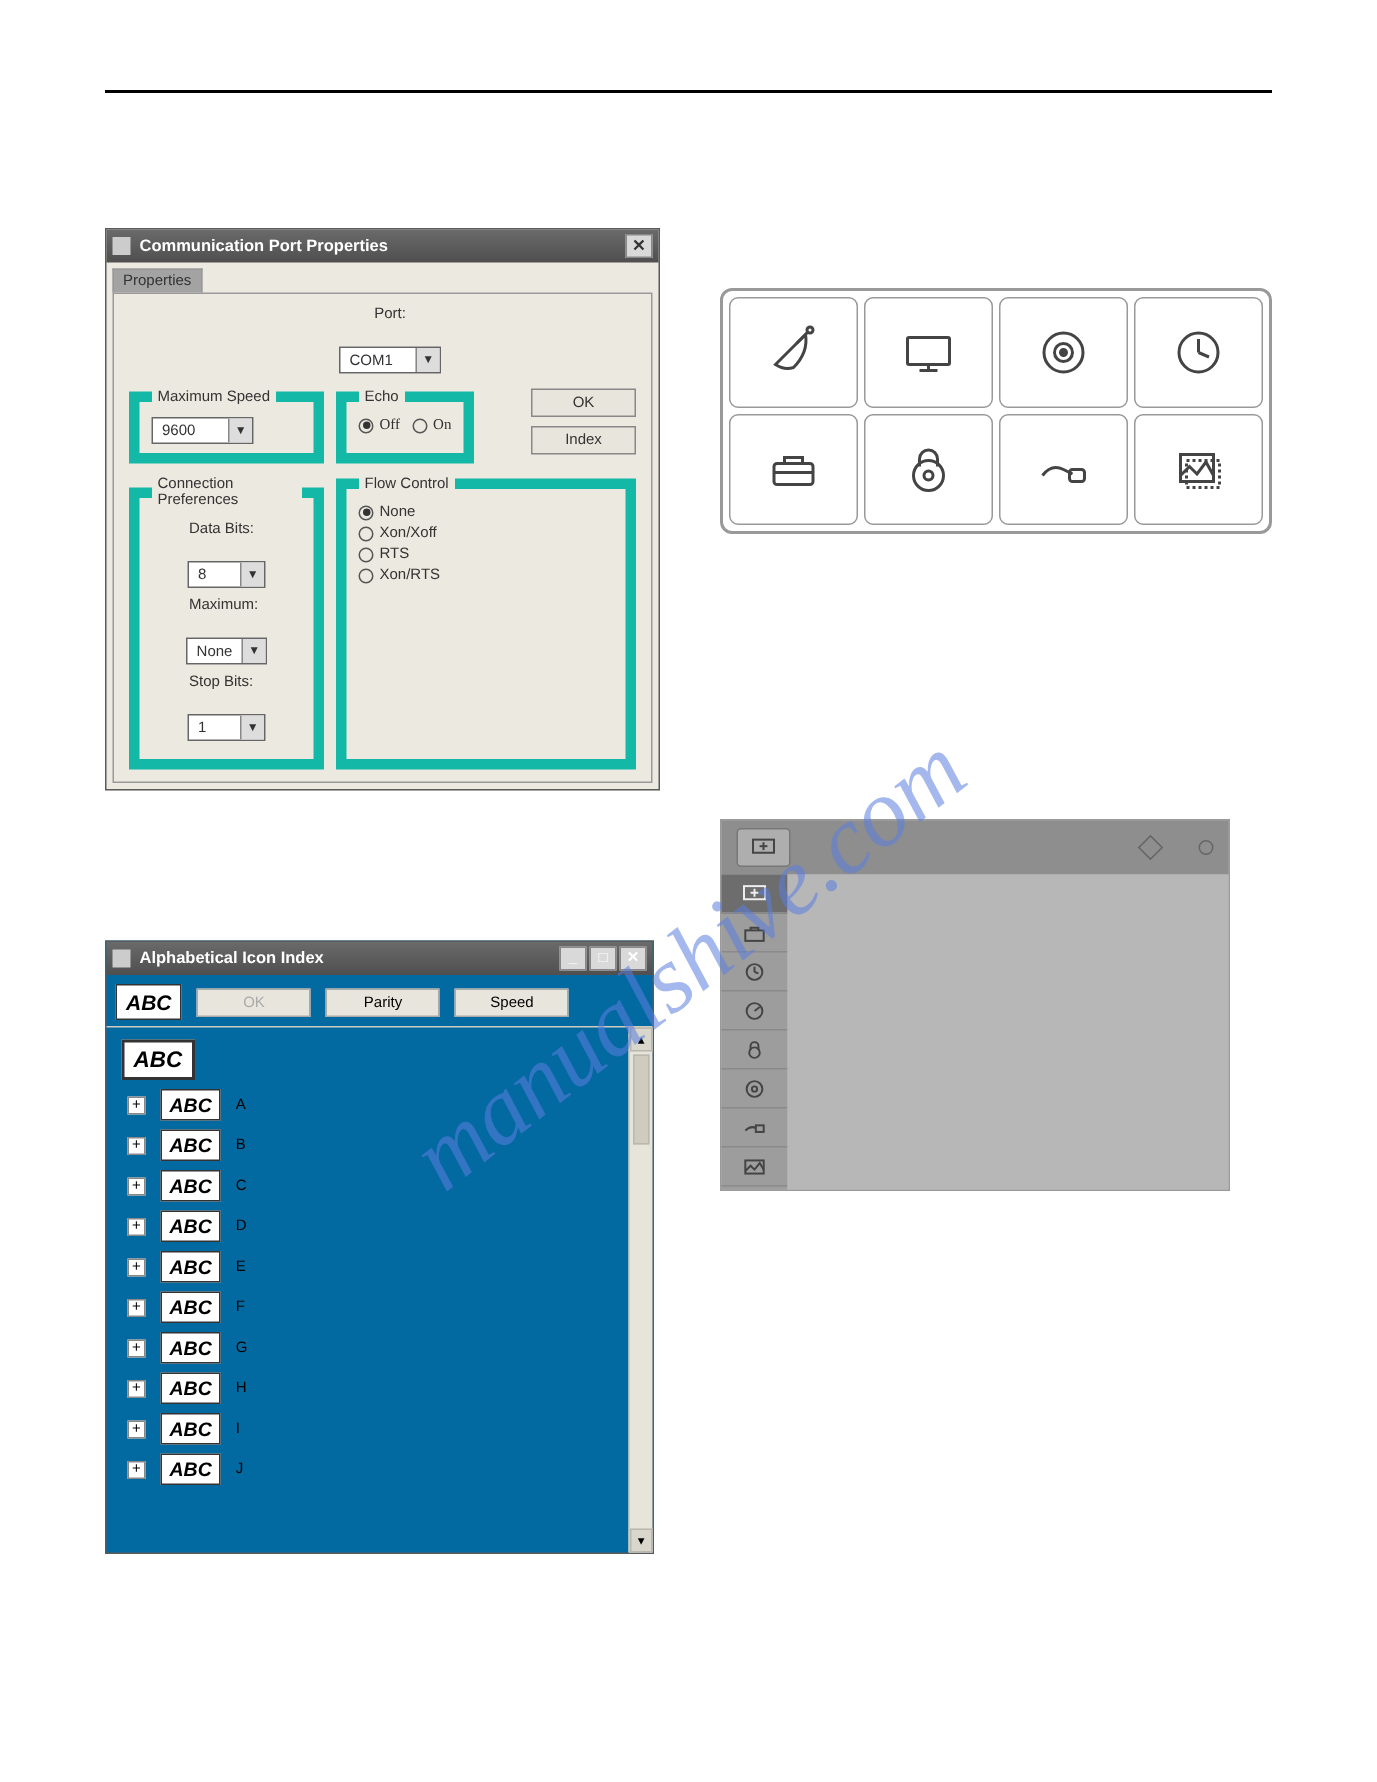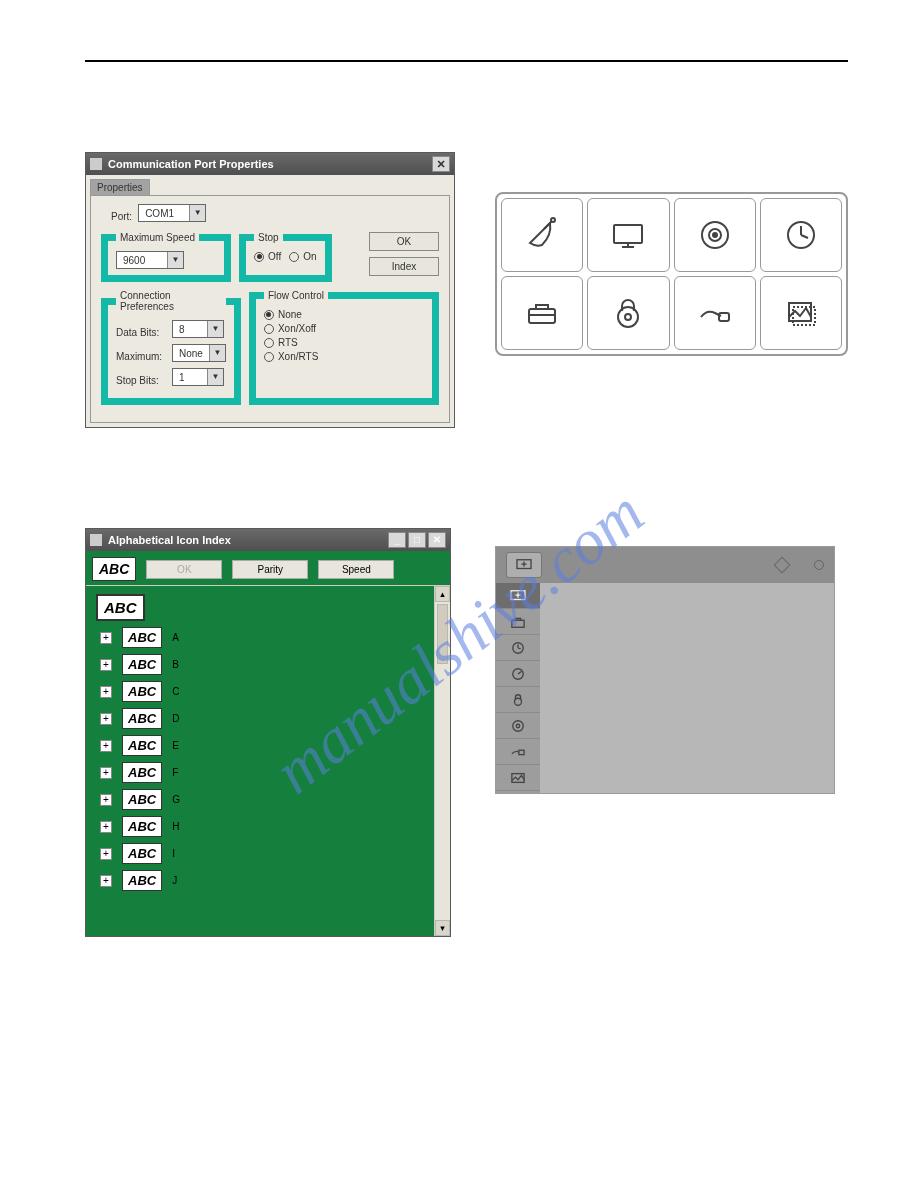--- a/index.html
+++ b/index.html
@@ -1,36 +1,36 @@
 <!DOCTYPE html>
 <html><head>
 <meta charset="utf-8">
 <style>
   * { box-sizing: border-box; margin: 0; padding: 0; }
   body { width: 918px; height: 1188px; background: #fff; font-family: Arial, sans-serif; position: relative; }
   
-  .page { padding: 60px 70px; margin-left: 15px; }
+  .page { padding: 60px 70px; }
   .rule { border-top: 2px solid #000; margin-bottom: 90px; }
   
   .columns { display: flex; gap: 40px; }
   .col-left { flex: 0 0 370px; }
   .col-right { flex: 1; }
 
   
   .dlg1 { width: 370px; border: 1px solid #5a5a5a; background: #ece9e0; font-size: 10px; color: #333; }
   .titlebar { height: 22px; background: linear-gradient(#6a6a6a,#4f4f4f); color: #fff; display: flex; align-items: center; padding: 0 4px; font-weight: bold; font-size: 11px; }
   .title-icon { width: 12px; height: 12px; background: #ccc; margin-right: 6px; }
   .titlebar .spacer { flex: 1; }
   .closebtn { width: 18px; height: 16px; border: 1px solid #888; background: #d9d9d9; color: #333; font-size: 11px; text-align: center; line-height: 14px; cursor: pointer; font-weight: bold; }
   
   .dlg1-body { padding: 4px; }
   .tab { display: inline-block; border: 1px solid #999; border-bottom: none; padding: 2px 6px; background: #a3a3a3; font-size: 10px; }
   .tab-panel { border: 1px solid #999; padding: 8px 10px; position: relative; min-height: 228px; }
 
-  .row { display: flex; align-items: flex-end; margin-bottom: 6px; gap: 6px; }
+  .row { display: flex; align-items: center; margin-bottom: 6px; gap: 16px; flex-direction: column; }
   .lbl { font-size: 10px; }
   .combo { display: inline-flex; align-items: center; border: 1px solid #666; background: #fff; height: 18px; }
   .combo-val { padding: 0 6px; font-size: 10px; min-width: 50px; }
   .combo-btn { width: 16px; height: 16px; background: #ddd; border-left: 1px solid #888; text-align: center; font-size: 8px; line-height: 16px; cursor: pointer; }
   
   fieldset { border: 7px solid #14b8a6; padding: 8px 8px 6px 8px; font-size: 10px; }
   legend { padding: 0 4px; font-size: 10px; }
   
   .top-grid { display: flex; gap: 8px; margin-top: 10px; }
   .maxspeed { flex: 0 0 130px; }
@@ -47,21 +47,21 @@
   .radio.sel::after { content:''; width:5px; height:5px; background:#333; border-radius:50%; display:block; }
 
   
   .icon-grid-outer { border: 2px solid #999; border-radius: 8px; padding: 4px; margin-top: 40px; }
   .icon-grid { display: grid; grid-template-columns: repeat(4, 1fr); gap: 4px; }
   .icon-cell { border: 1px solid #999; border-radius: 6px; height: 74px; display: flex; align-items: center; justify-content: center; }
   .icon-svg { width: 40px; height: 40px; }
   .icon-svg * { fill: none; stroke: #444; stroke-width: 2; }
 
   
-  .dlg2 { width: 366px; border: 1px solid #5a5a5a; background: #15803d; font-size: 10px; margin-top: 100px; }
+  .dlg2 { width: 366px; border: 1px solid #5a5a5a; background: #0369a1; font-size: 10px; margin-top: 100px; }
   .winbtns { display: flex; gap: 2px; }
   .winbtns .wb { width: 18px; height: 16px; border: 1px solid #888; background: #d9d9d9; font-size: 10px; text-align: center; line-height: 14px; cursor: pointer; }
   
   .dlg2-top { display: flex; align-items: center; padding: 6px 6px 4px 6px; gap: 10px; border-bottom: 1px solid #cfcbbf; }
   .abc-box { border: 1px solid #333; padding: 3px 6px; font-style: italic; font-weight: bold; font-size: 14px; background: #fff; }
   .dlg2-btn { border: 1px solid #aaa; background: #e8e5dc; padding: 3px 0; font-size: 10px; text-align: center; width: 76px; cursor: pointer; }
   .dlg2-btn.disabled { color: #aaa; cursor: default; }
   
   .dlg2-body { display: flex; height: 350px; }
   .list-col { flex: 1; padding: 8px 0 0 0; overflow: hidden; position: relative; }
@@ -128,22 +128,22 @@
 
             <div class="top-grid">
               <fieldset class="maxspeed">
                 <legend>Maximum Speed</legend>
                 <span class="combo">
                   <span class="combo-val">9600</span>
                   <span class="combo-btn">▼</span>
                 </span>
               </fieldset>
               <fieldset class="echo">
-                <legend>Stop</legend>
-                <div style="display:flex; gap:8px;">
+                <legend>Echo</legend>
+                <div style="display:flex; gap:8px;font-family:Liberation Serif, serif;">
                   <span class="radio-row">
                       <span class="radio sel"></span>
                       <span>Off</span>
                     </span>
                   <span class="radio-row">
                       <span class="radio"></span>
                       <span>On</span>
                     </span>
                 </div>
               </fieldset>

